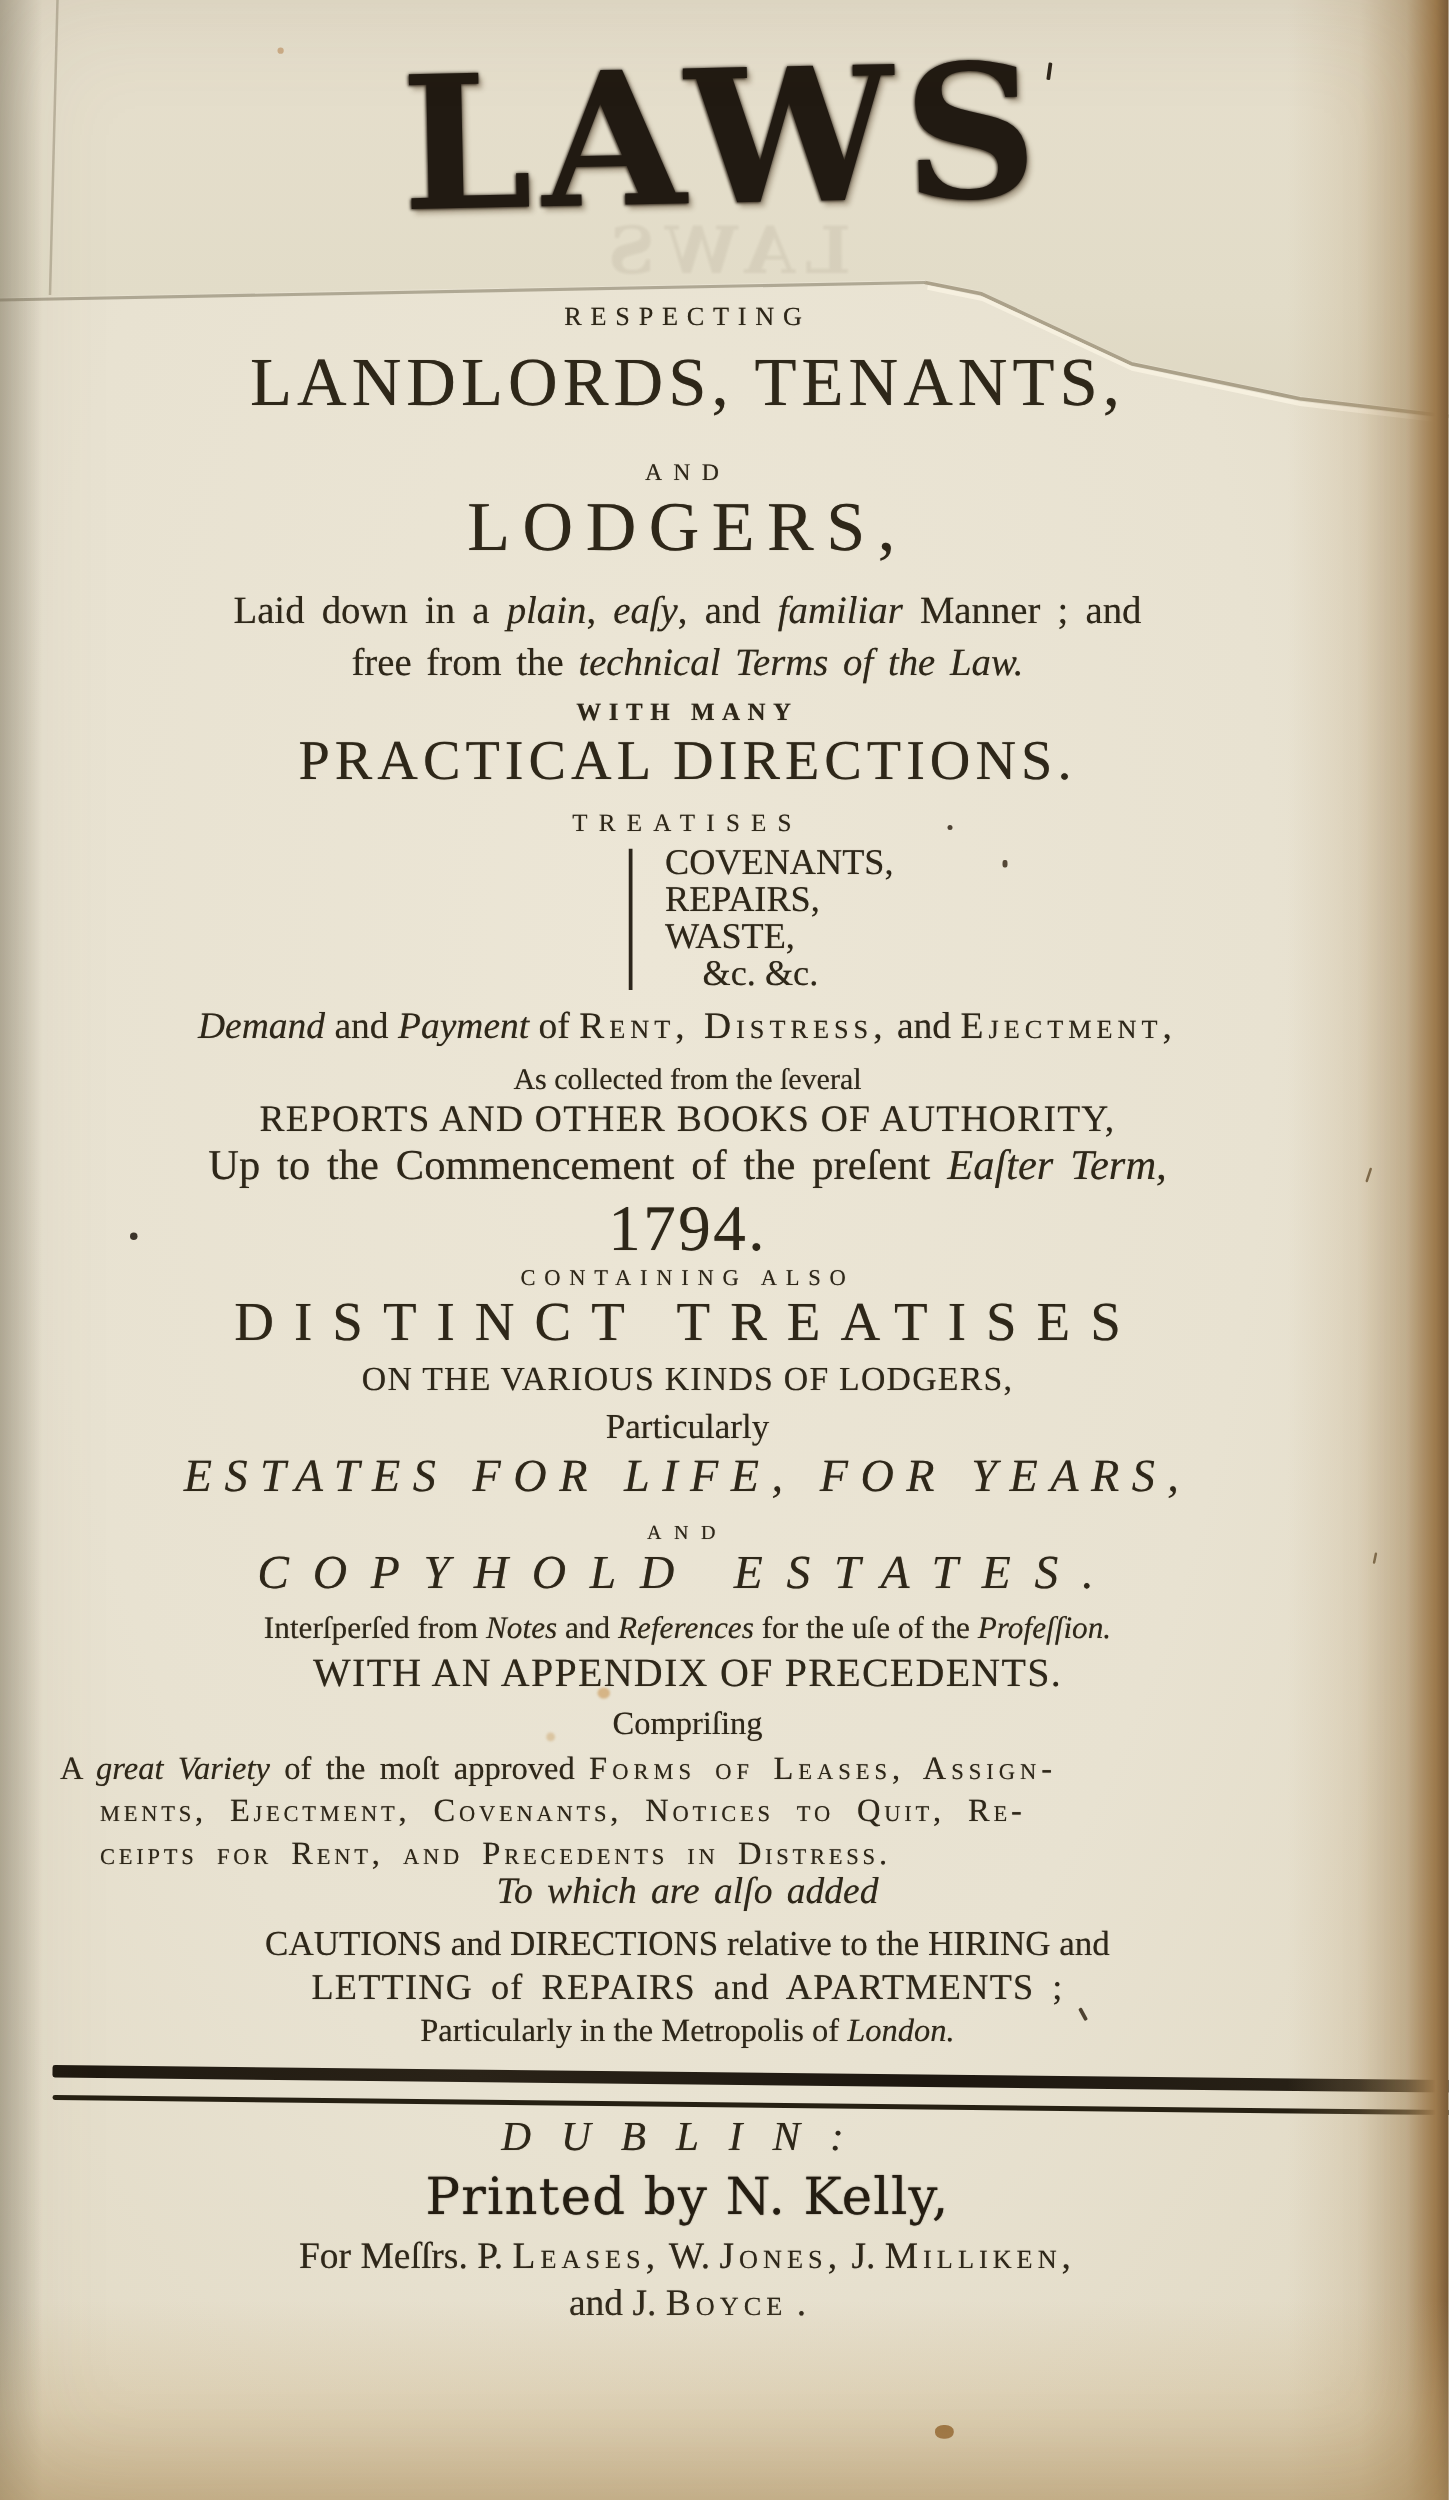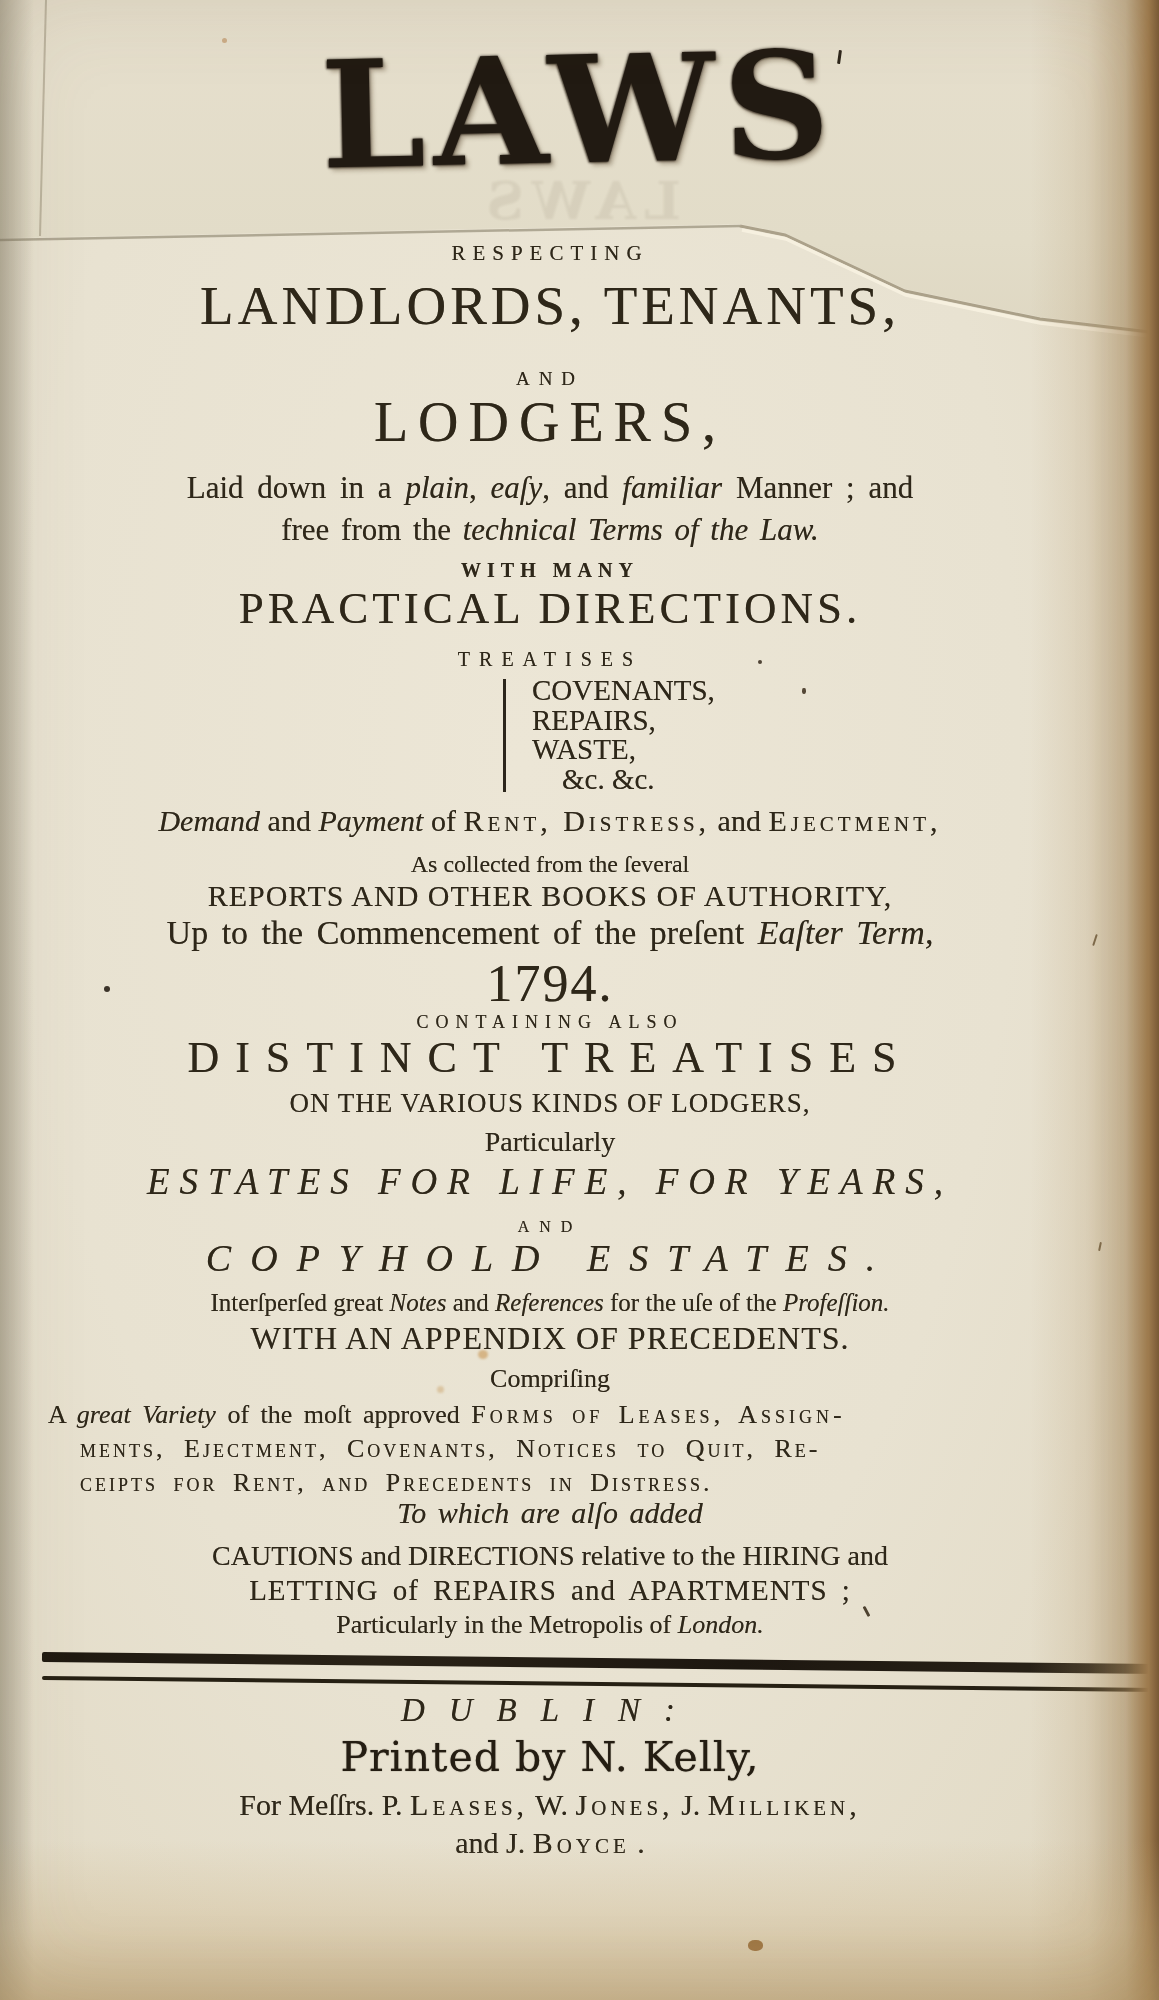--- a/index.html
+++ b/index.html
@@ -143,21 +143,21 @@
     <div class="line ln-upto"><span>Up to the Commencement of the preſent </span><span class="it">Eaſter Term,</span></div>
     <div class="line ln-year">1794.</div>
 
     <div class="line ln-containing">CONTAINING ALSO</div>
     <div class="line ln-distinct">DISTINCT TREATISES</div>
     <div class="line ln-various">ON THE VARIOUS KINDS OF LODGERS,</div>
     <div class="line ln-particularly">Particularly</div>
     <div class="line ln-estates">ESTATES FOR LIFE, FOR YEARS,</div>
     <div class="line ln-and2">AND</div>
     <div class="line ln-copyhold">COPYHOLD ESTATES.</div>
-    <div class="line ln-notes"><span>Interſperſed great </span><span class="it">Notes</span><span> and </span><span class="it">References</span><span> for the uſe of the </span><span class="it">Profeſſion.</span></div>
+    <div class="line ln-notes"><span>Interſperſed from </span><span class="it">Notes</span><span> and </span><span class="it">References</span><span> for the uſe of the </span><span class="it">Profeſſion.</span></div>
 
     <div class="line ln-appendix">WITH AN APPENDIX OF PRECEDENTS.</div>
     <div class="line ln-comprising">Compriſing</div>
     <div class="line ln-v1"><span>A </span><span class="it">great Variety</span><span> of the moſt approved </span><span class="sc">Forms of Leases, Assign-</span></div>
     <div class="line ln-v2 sc3">ments, Ejectment, Covenants, Notices to Quit, Re-</div>
     <div class="line ln-v3 sc3">ceipts for Rent, and Precedents in Distress.</div>
     <div class="line ln-towhich">To which are alſo added</div>
     <div class="line ln-cautions1"><span>CAUTIONS</span><span> and </span><span>DIRECTIONS</span><span> relative to the </span><span>HIRING</span><span> and</span></div>
     <div class="line ln-cautions2"><span>LETTING</span><span> of </span><span>REPAIRS</span><span> and </span><span>APARTMENTS ;</span></div>
     <div class="line ln-cautions3"><span>Particularly in the Metropolis of </span><span class="it">London.</span></div>

